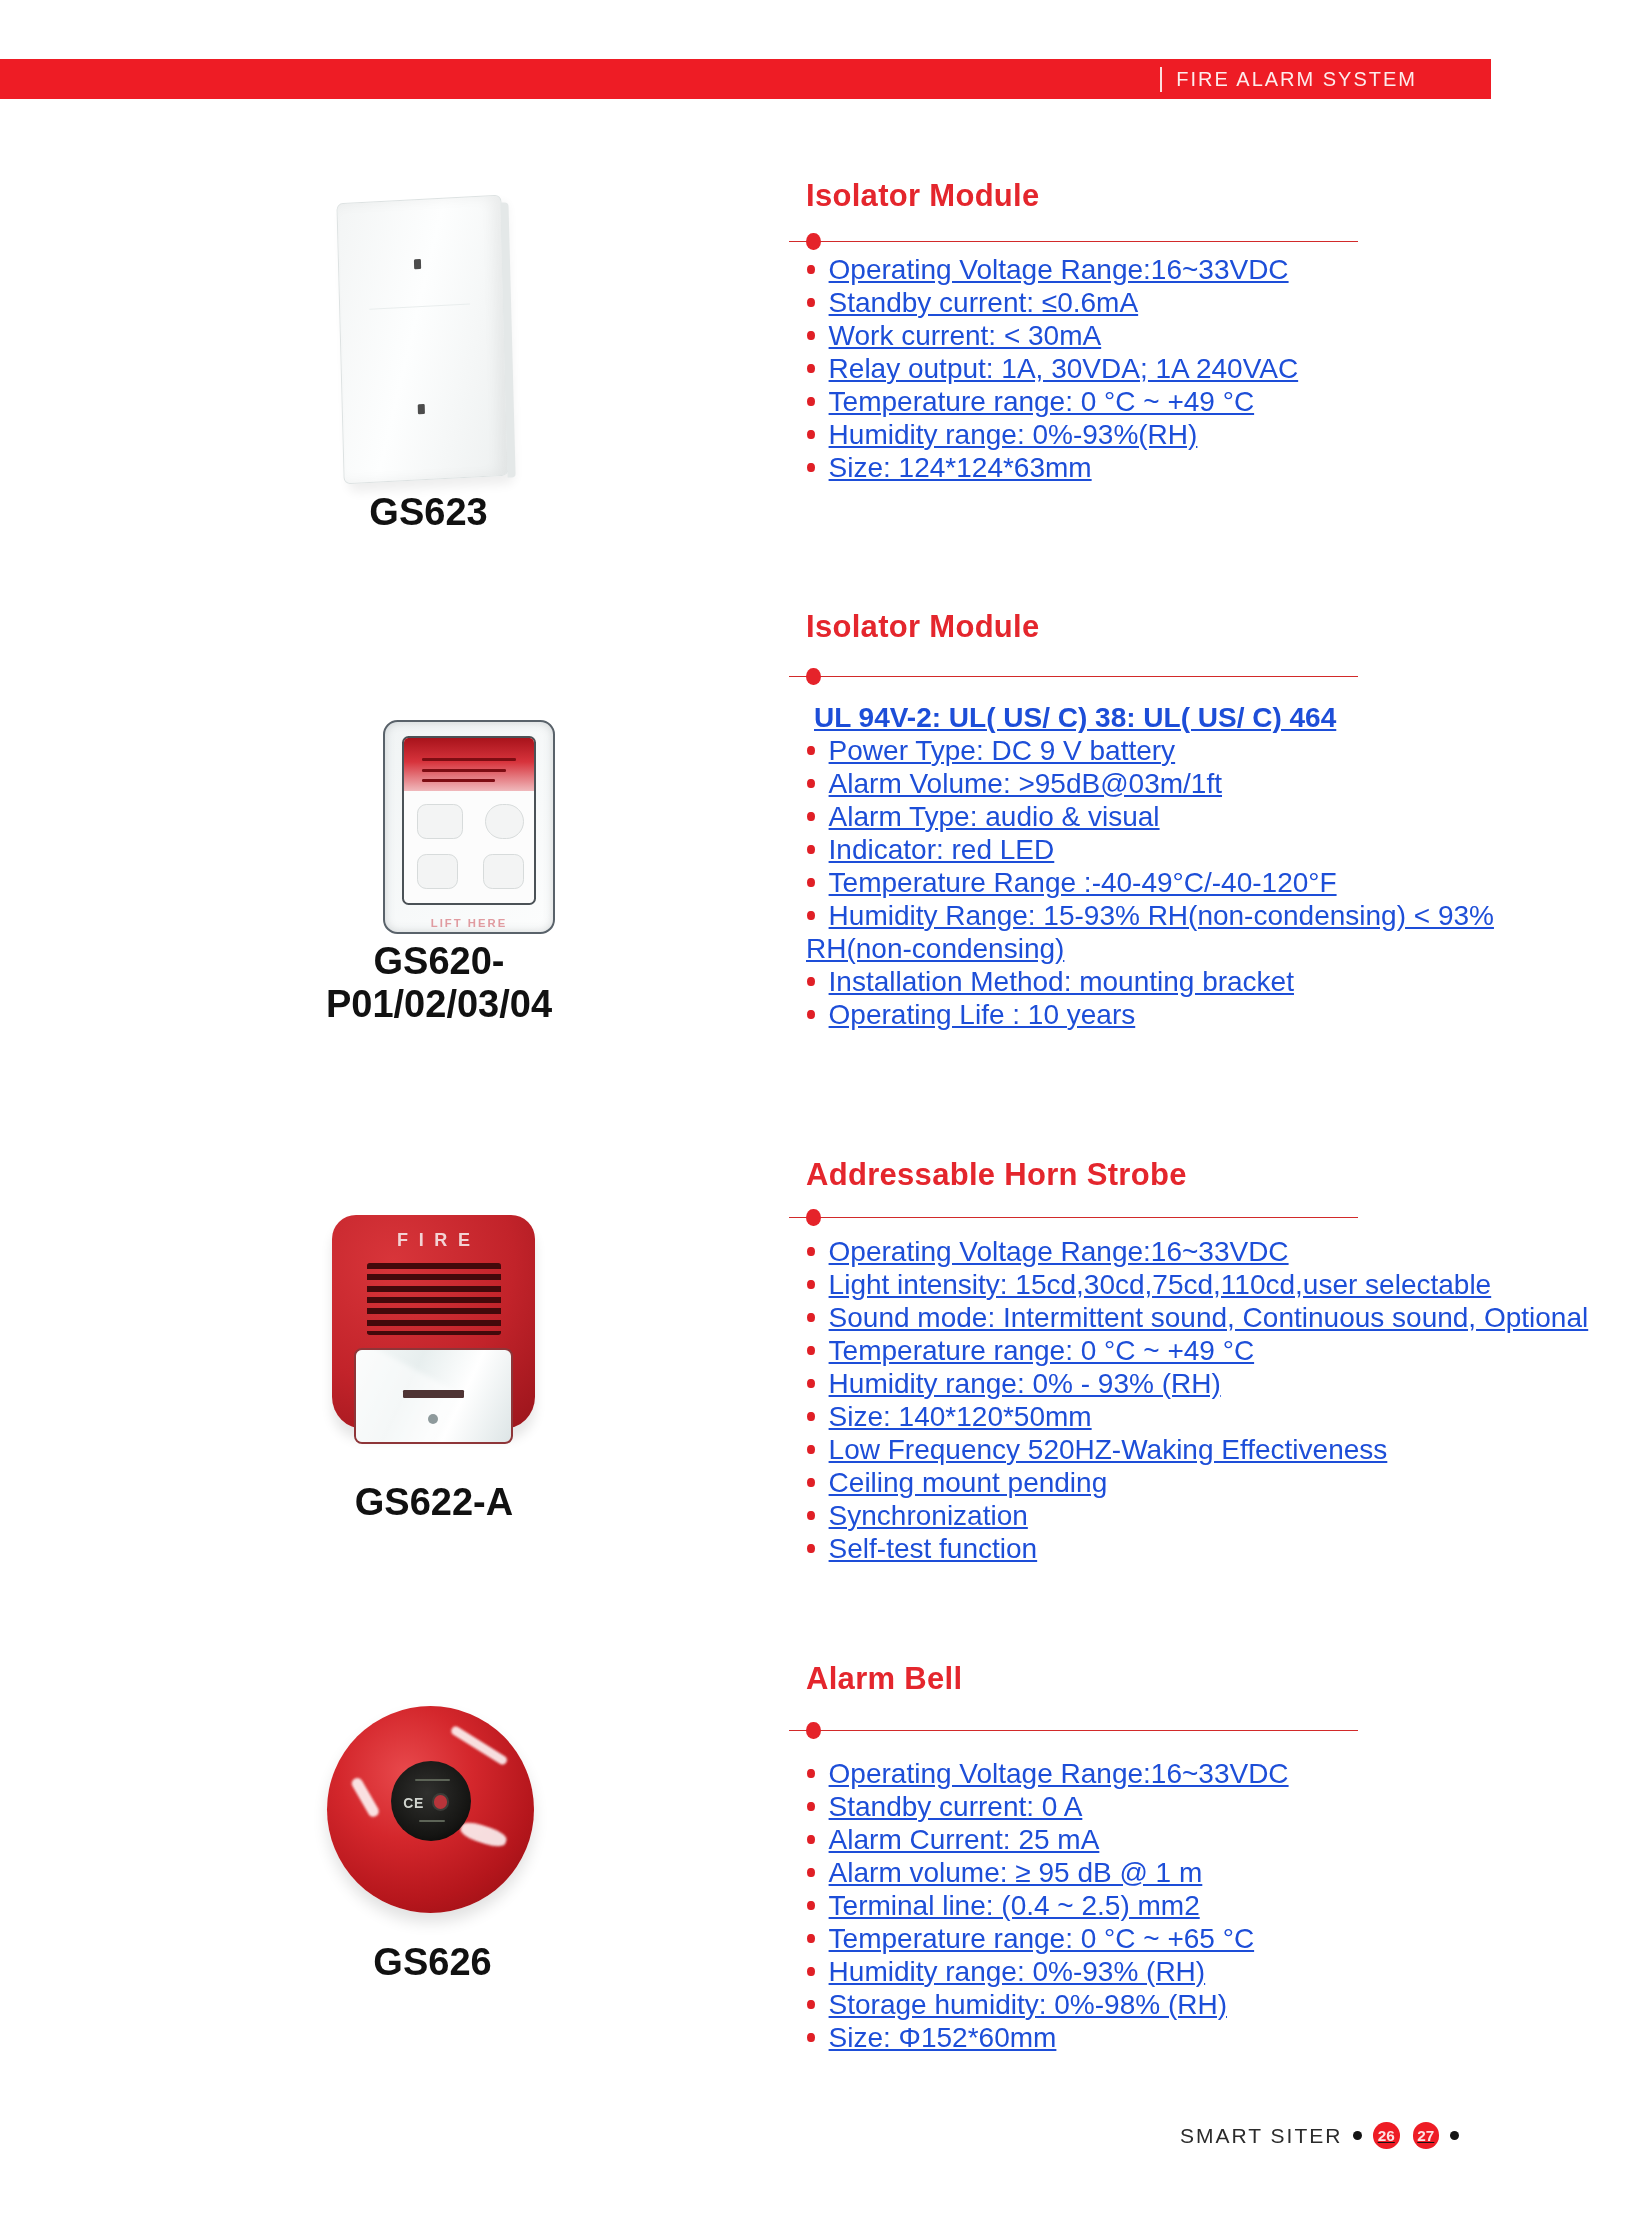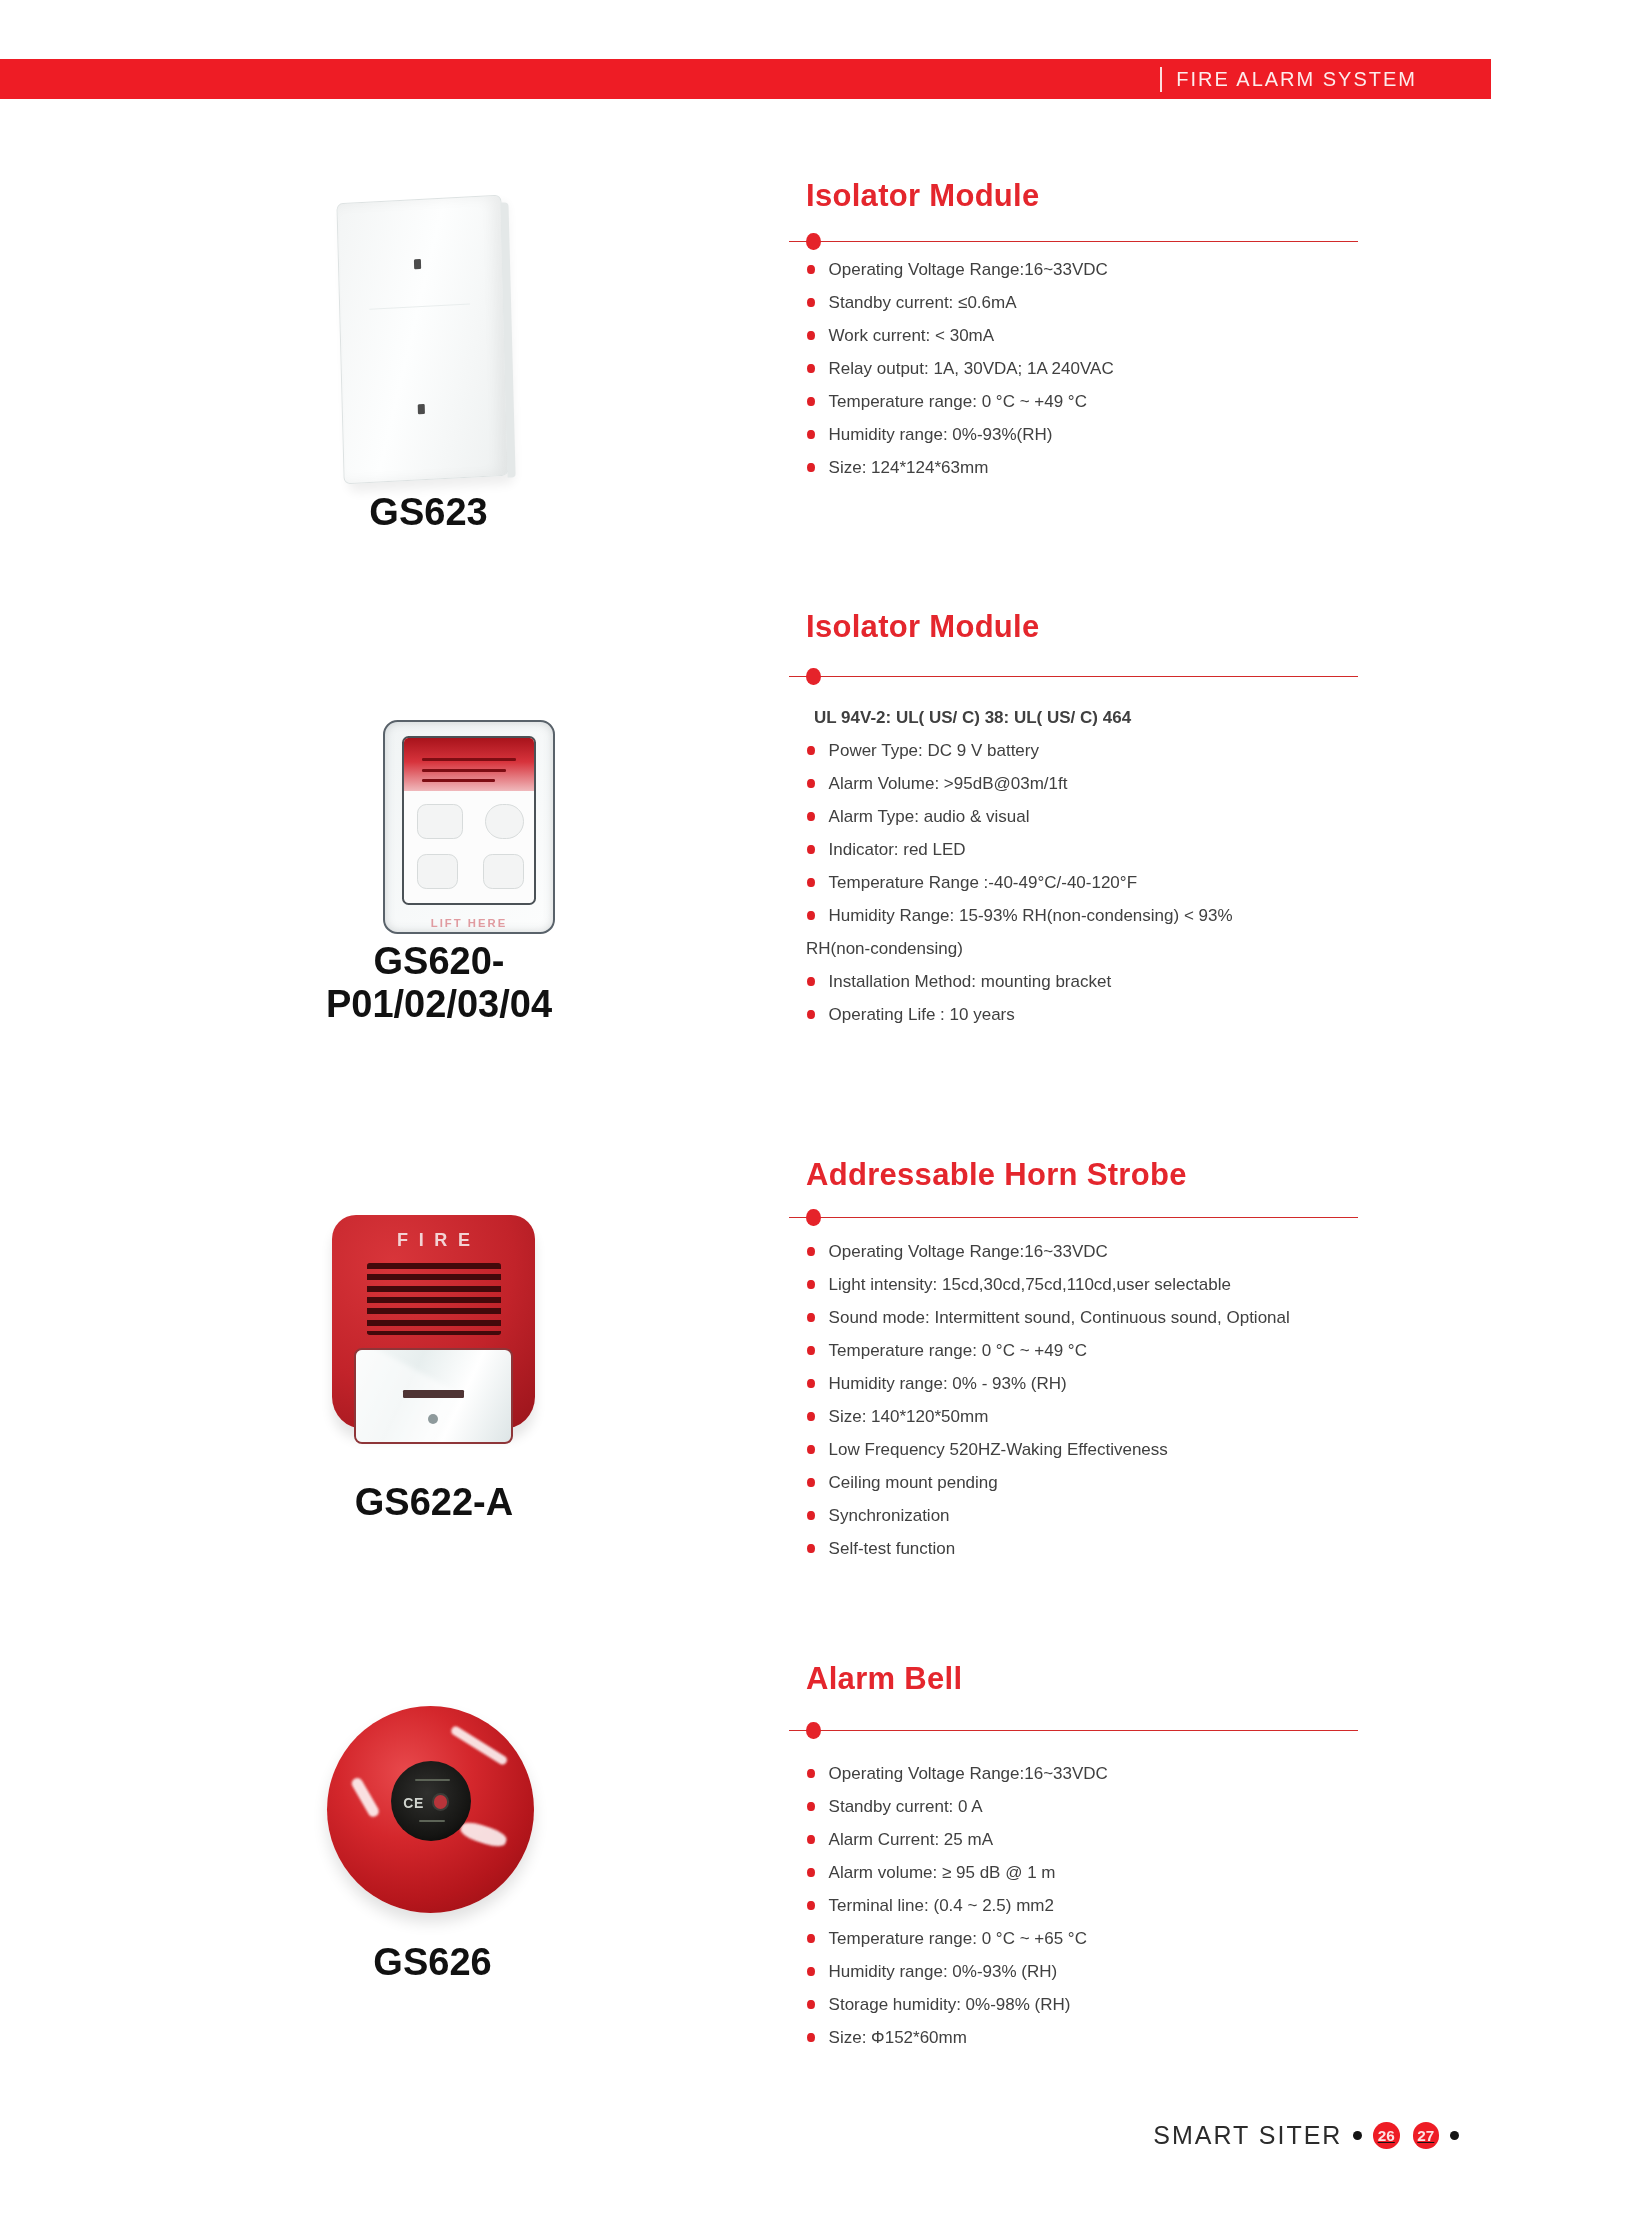--- a/index.html
+++ b/index.html
@@ -29,21 +29,21 @@
   }
   .rule .rule-dot {
     position:absolute; left:17.3px; top:-8px; width:14.6px; height:17.3px;
     border-radius:50%; background:#e5232a;
   }
   ul.specs {
     position:absolute; left:806px; width:718px; margin:0; padding:0; list-style:none;
   }
   ul.specs li {
     position:relative; padding-left:22.6px; height:var(--lh); display:flex;
-    align-items:center; font-size:17px; color:#404040; white-space:nowrap;
+    align-items:center; font-size:28px; color:#1d4ed8; white-space:nowrap;text-decoration:underline;
   }
   ul.specs li::before {
     content:''; position:absolute; left:1.3px; top:calc(var(--lh)/2 - 4.7px);
     width:7.3px; height:9.3px; border-radius:50%; background:#e01f26;
   }
   ul.specs li.no-bullet { padding-left:0; }
   ul.specs li.no-bullet::before { display:none; }
   ul.specs li.bold { font-weight:700; padding-left:8px; }
   .model {
     position:absolute; text-align:center; font-size:38px; font-weight:600; color:#111;
@@ -150,21 +150,21 @@
   .gs626 .hub .ce { position:absolute; left:16%; top:42%; color:#cfd3cd; font-size:14px; font-weight:700; letter-spacing:0.7px; }
   .gs626 .hub .rdot { position:absolute; left:52%; top:40%; width:13.3px; height:13.3px; border-radius:50%; background:#b8343a; border:2px solid #3c3c38; }
   .gs626 .hub .tl { position:absolute; left:30%; right:26%; height:2px; background:#5d6457; border-radius:1.3px; }
   .gs626 .hub .tl.a { top:22%; } .gs626 .hub .tl.b { top:74%; left:36%; right:32%; }
 
   
   .footer {
     position:absolute; left:1130px; top:2121px; width:329px; height:29px;
     display:flex; align-items:center; justify-content:flex-end; gap:10.6px;
   }
-  .footer .brand { font-size:25px; font-weight:300; letter-spacing:2px; color:#2b2b2b; }
+  .footer .brand { font-size:21px; font-weight:300; letter-spacing:2px; color:#2b2b2b; }
   .footer .bdot { width:9.3px; height:9.3px; border-radius:50%; background:#141414; }
   .footer .badge {
     width:26.6px; height:26.6px; border-radius:50%; background:#ee1c25;
     color:rgba(255,255,255,.88); font-size:15.3px; font-weight:600;
     display:flex; align-items:center; justify-content:center;
   }
   .footer .pages { display:flex; gap:13px;text-decoration:underline; }
 </style>
 </head>
 <body>

